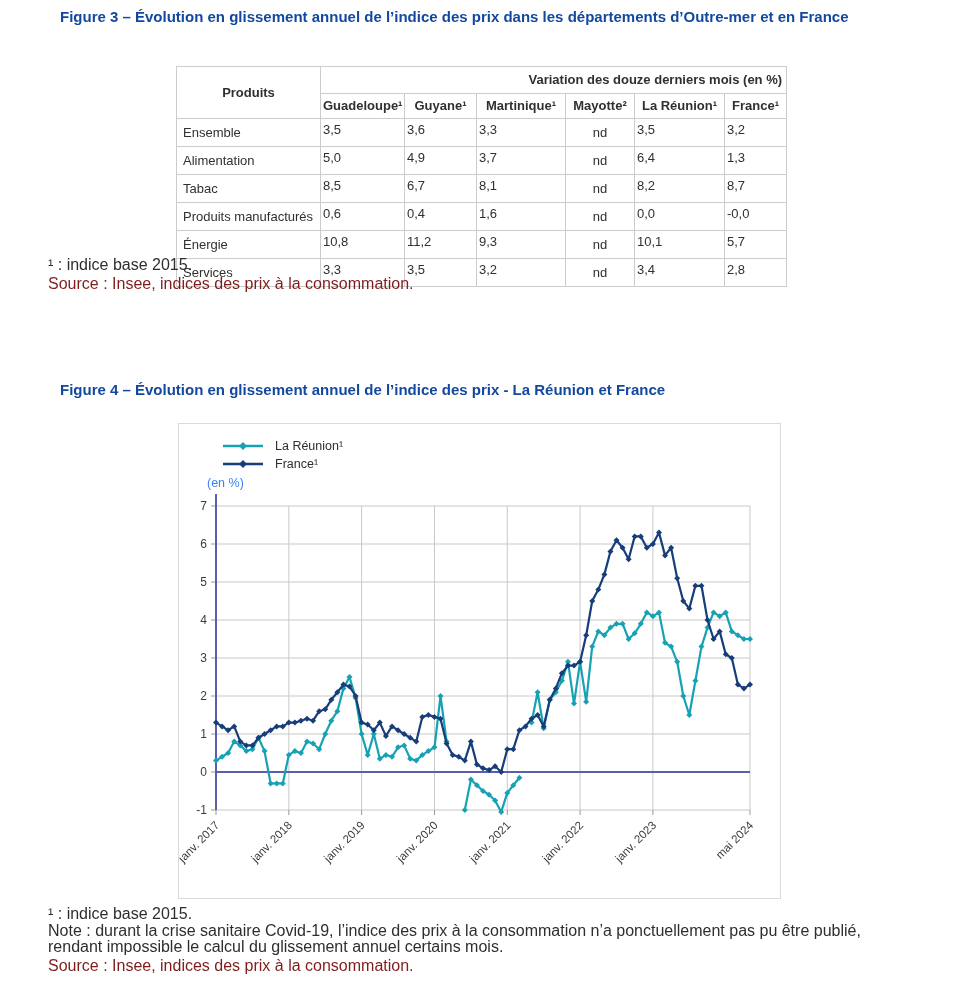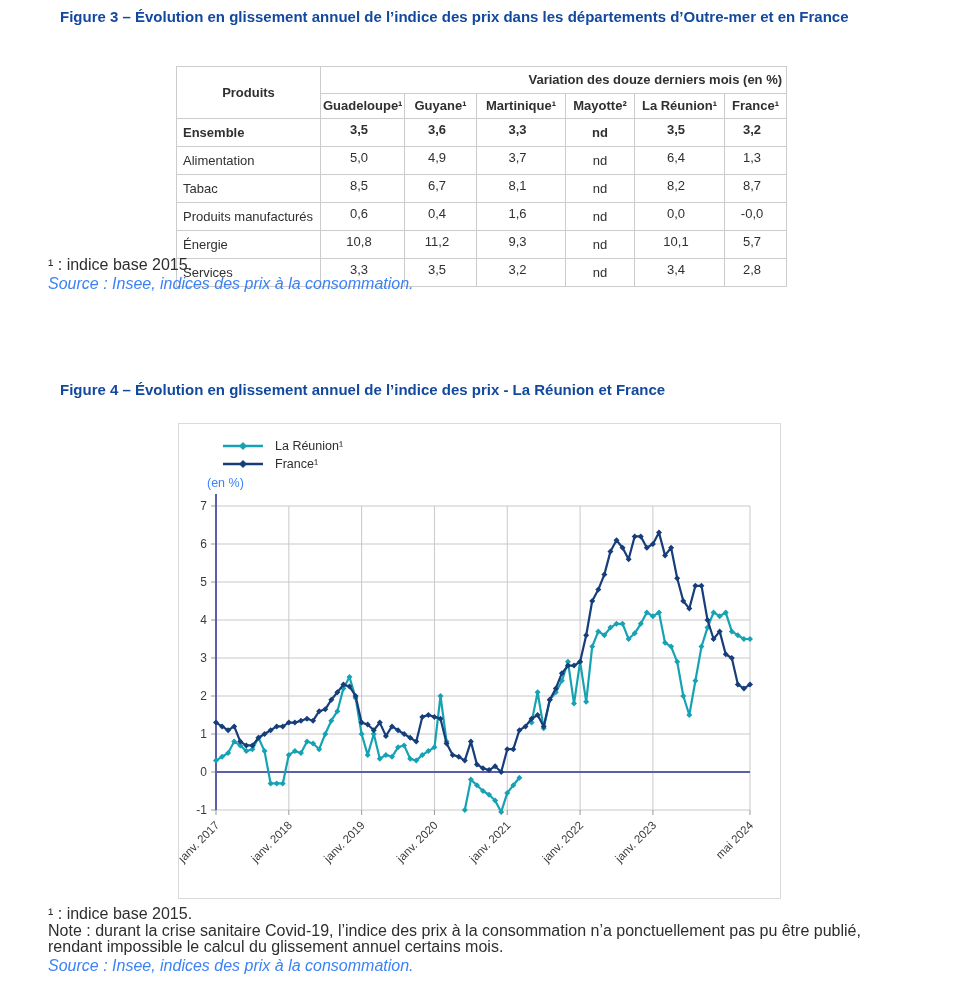--- a/index.html
+++ b/index.html
@@ -10,28 +10,28 @@
   #fig4-title{left:60px;top:381px;width:850px;}
 
   .tablewrap{position:absolute;left:176px;top:66px;}
   table{border-collapse:collapse;width:610px;font-size:13px;color:#303030;table-layout:fixed;}
   th,td{border:1px solid #cccccc;line-height:16px;}
   th{font-weight:bold;}
   th.corner{vertical-align:middle;}
   th.group{text-align:right;padding:5px 4px;}
   th.colh{text-align:center;padding:4px 2px;}
   td.rowlabel{text-align:left;padding:3px 6px;}
-  td.num{text-align:center;padding:3px 9px 8px 2px;}
+  td.num{text-align:left;padding:3px 9px 8px 2px;}
   td.nd{text-align:center;padding:3px 2px;}
-  tr.bold td{font-weight:bold;}
+  tr.bold td{font-weight:normal;}
 
   .notes{position:absolute;font-size:16px;line-height:16.5px;color:#2e2e2e;}
   #fig3-notes{left:48px;top:257px;width:700px;}
   #fig4-notes{left:48px;top:906px;width:845px;}
-  .source{font-style:italic;color:#3b82f6;margin-top:2px;}
+  .source{color:#7f1d1d;margin-top:2px;}
 
   .chartbox{position:absolute;left:178px;top:423px;width:601px;height:474px;
             border:1px solid #dadada;background:#fff;}
   .chartbox svg.plot{position:absolute;left:0;top:0;}
   .legend{position:absolute;left:44px;top:13px;z-index:2;}
   .legend-item{display:flex;align-items:center;height:18px;}
   .legend-swatch{width:40px;height:10px;margin-right:12px;flex:0 0 auto;}
   .legend-label{font-size:12.5px;color:#2e2e2e;}
   .unit{position:absolute;left:28px;top:52px;font-size:12.5px;color:#3b82f6;z-index:2;}
   .ytick{font-size:12px;fill:#3c3c3c;}

